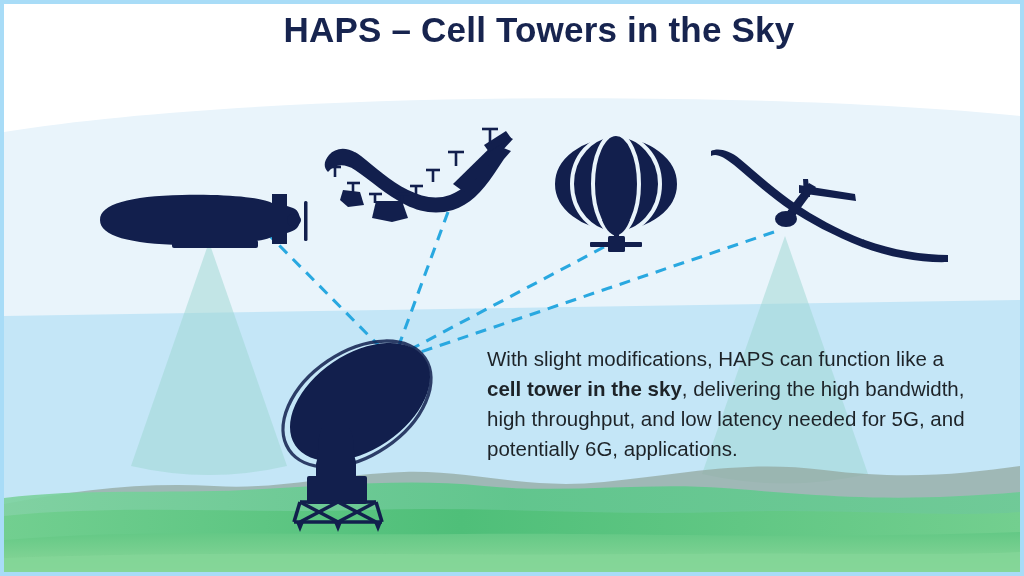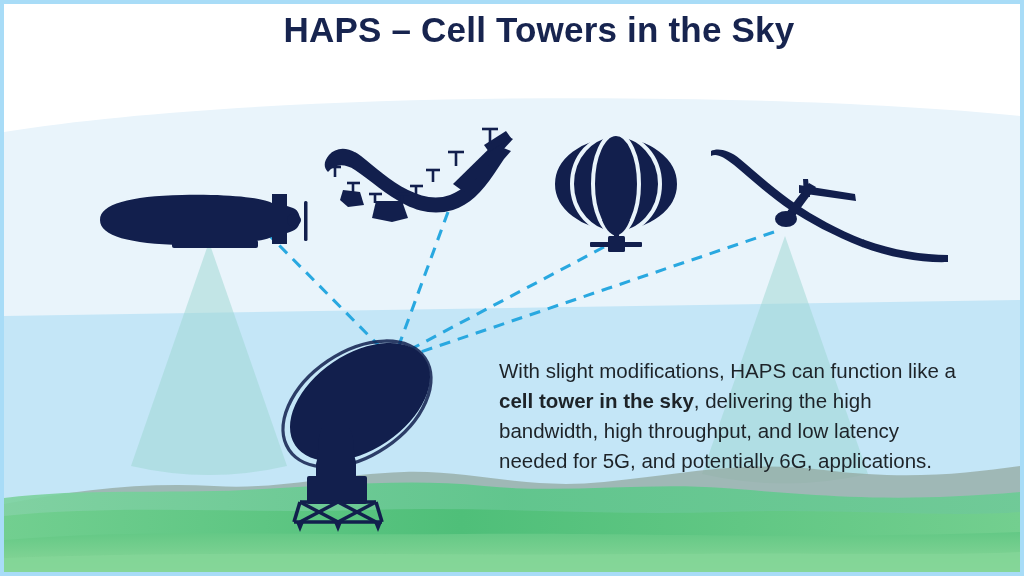--- a/index.html
+++ b/index.html
@@ -28,21 +28,21 @@
     font-size:35px;font-weight:bold;letter-spacing:.2px;
     color:#17244f;
     font-family:"Liberation Sans","DejaVu Sans",sans-serif;
   }
 
   
   #body-wrap{
     position:absolute;left:483px;top:340px;width:495px;
   }
   #body-text{
-    margin:12px;
+    margin:0;
     font-size:20.5px;line-height:30px;
     color:#1d2328;
     font-family:"Liberation Sans","DejaVu Sans",sans-serif;
   }
   #body-text .b{font-weight:bold;}
 </style>
 </head>
 <body>
 
 <div id="slide">

